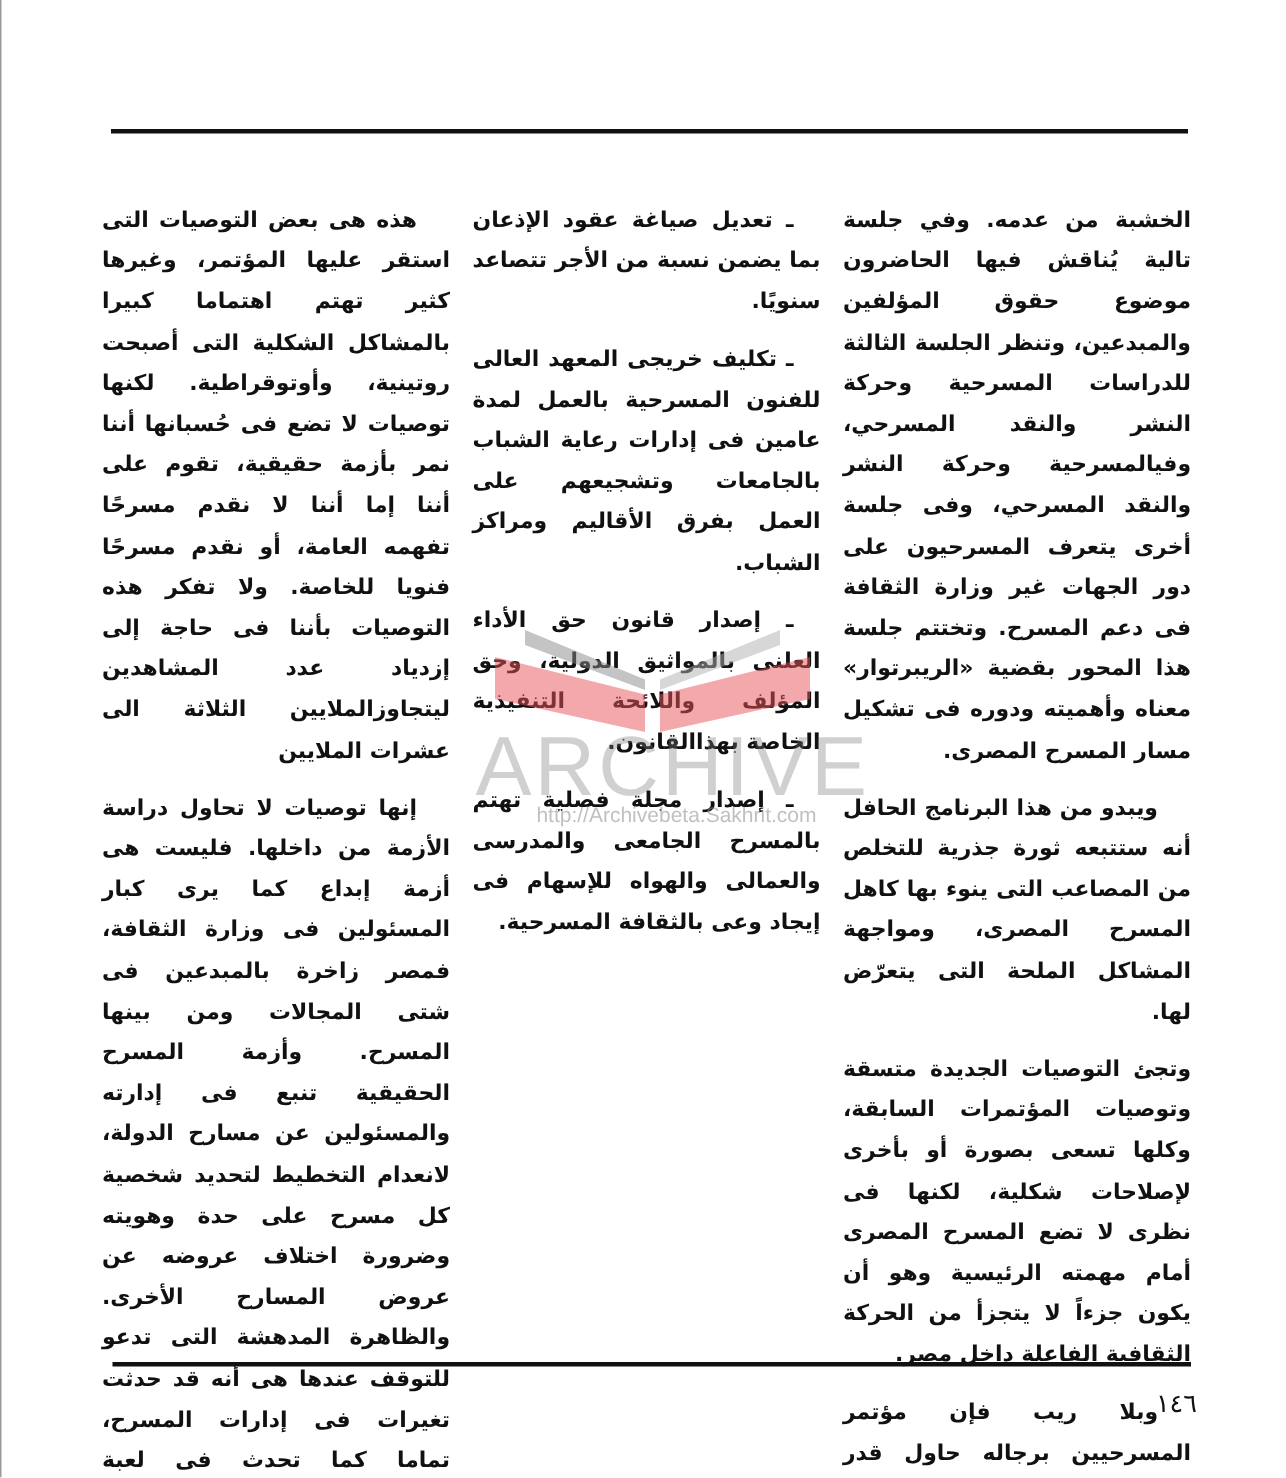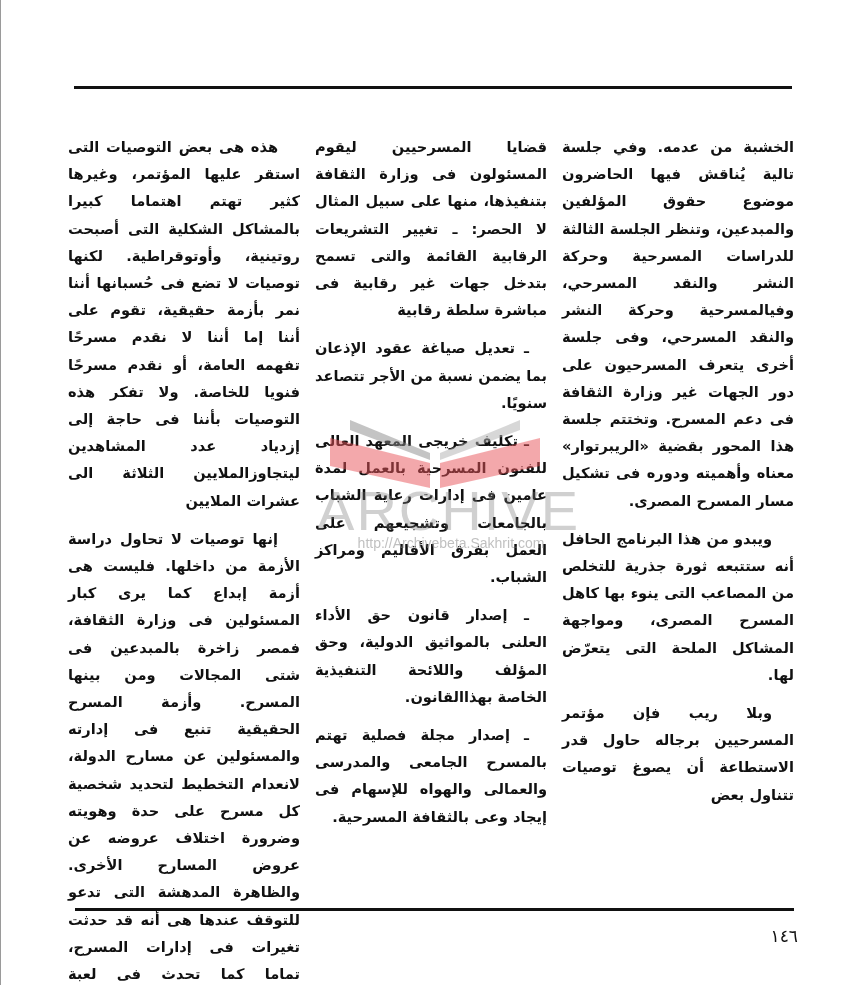--- a/index.html
+++ b/index.html
@@ -47,25 +47,25 @@
   </style>
 </head>
 <body>
 
 <div class="left-edge"></div>
 <div class="rule-top"></div>
 
 <div class="column col-right">
   <p class="flush">الخشبة من عدمه. وفي جلسة تالية يُناقش فيها الحاضرون موضوع حقوق المؤلفين والمبدعين، وتنظر الجلسة الثالثة للدراسات المسرحية وحركة النشر والنقد المسرحي، وفيالمسرحية وحركة النشر والنقد المسرحي، وفى جلسة أخرى يتعرف المسرحيون على دور الجهات غير وزارة الثقافة فى دعم المسرح. وتختتم جلسة هذا المحور بقضية «الريبرتوار» معناه وأهميته ودوره فى تشكيل مسار المسرح المصرى.</p>
   <p>ويبدو من هذا البرنامج الحافل أنه ستتبعه ثورة جذرية للتخلص من المصاعب التى ينوء بها كاهل المسرح المصرى، ومواجهة المشاكل الملحة التى يتعرّض لها.</p>
+  <p class="flush">وتجئ التوصيات الجديدة متسقة وتوصيات المؤتمرات السابقة، وكلها تسعى بصورة أو بأخرى لإصلاحات شكلية، لكنها فى نظرى لا تضع المسرح المصرى أمام مهمته الرئيسية وهو أن يكون جزءاً لا يتجزأ من الحركة الثقافية الفاعلة داخل مصر.</p>
   <p>وبلا ريب فإن مؤتمر المسرحيين برجاله حاول قدر الاستطاعة أن يصوغ توصيات تتناول بعض</p>
 </div>
 
 <div class="column col-middle">
-  <p class="flush">قضايا المسرحيين ليقوم المسئولون فى وزارة الثقافة بتنفيذها، منها على سبيل المثال لا الحصر: ـ تغيير التشريعات الرقابية القائمة والتى تسمح بتدخل جهات غير رقابية فى مباشرة سلطة رقابية</p>
   <p class="bullet">ـ تعديل صياغة عقود الإذعان بما يضمن نسبة من الأجر تتصاعد سنويًا.</p>
   <p class="bullet">ـ تكليف خريجى المعهد العالى للفنون المسرحية بالعمل لمدة عامين فى إدارات رعاية الشباب بالجامعات وتشجيعهم على العمل بفرق الأقاليم ومراكز الشباب.</p>
   <p class="bullet">ـ إصدار قانون حق الأداء العلنى بالمواثيق الدولية، وحق المؤلف واللائحة التنفيذية الخاصة بهذاالقانون.</p>
   <p class="bullet">ـ إصدار مجلة فصلية تهتم بالمسرح الجامعى والمدرسى والعمالى والهواه للإسهام فى إيجاد وعى بالثقافة المسرحية.</p>
 </div>
 
 <div class="column col-left">
   <p>هذه هى بعض التوصيات التى استقر عليها المؤتمر، وغيرها كثير تهتم اهتماما كبيرا بالمشاكل الشكلية التى أصبحت روتينية، وأوتوقراطية. لكنها توصيات لا تضع فى حُسبانها أننا نمر بأزمة حقيقية، تقوم على أننا إما أننا لا نقدم مسرحًا تفهمه العامة، أو نقدم مسرحًا فنويا للخاصة. ولا تفكر هذه التوصيات بأننا فى حاجة إلى إزدياد عدد المشاهدين ليتجاوزالملايين الثلاثة الى عشرات الملايين</p>
   <p>إنها توصيات لا تحاول دراسة الأزمة من داخلها. فليست هى أزمة إبداع كما يرى كبار المسئولين فى وزارة الثقافة، فمصر زاخرة بالمبدعين فى شتى المجالات ومن بينها المسرح. وأزمة المسرح الحقيقية تنبع فى إدارته والمسئولين عن مسارح الدولة، لانعدام التخطيط لتحديد شخصية كل مسرح على حدة وهويته وضرورة اختلاف عروضه عن عروض المسارح الأخرى. والظاهرة المدهشة التى تدعو للتوقف عندها هى أنه قد حدثت تغيرات فى إدارات المسرح، تماما كما تحدث فى لعبة الكراسى الموسيقية، فينتقل مدير مسرح</p>
 </div>

